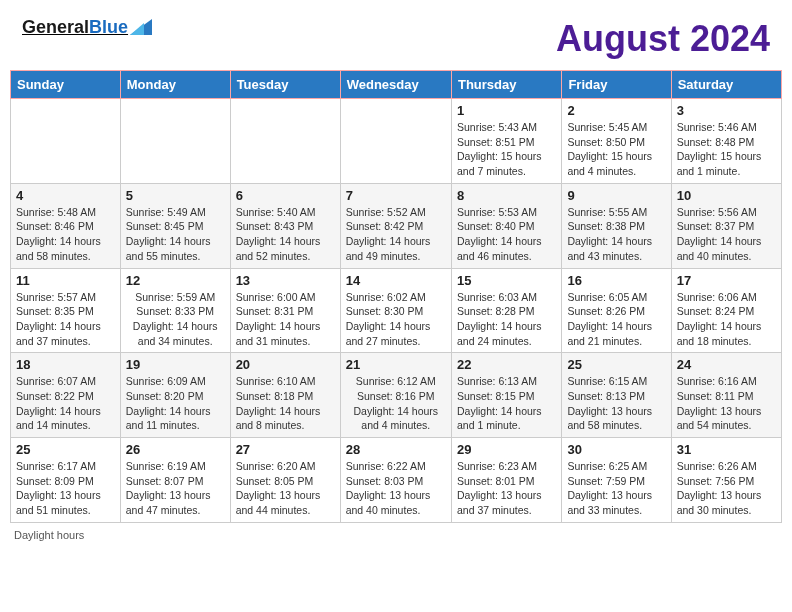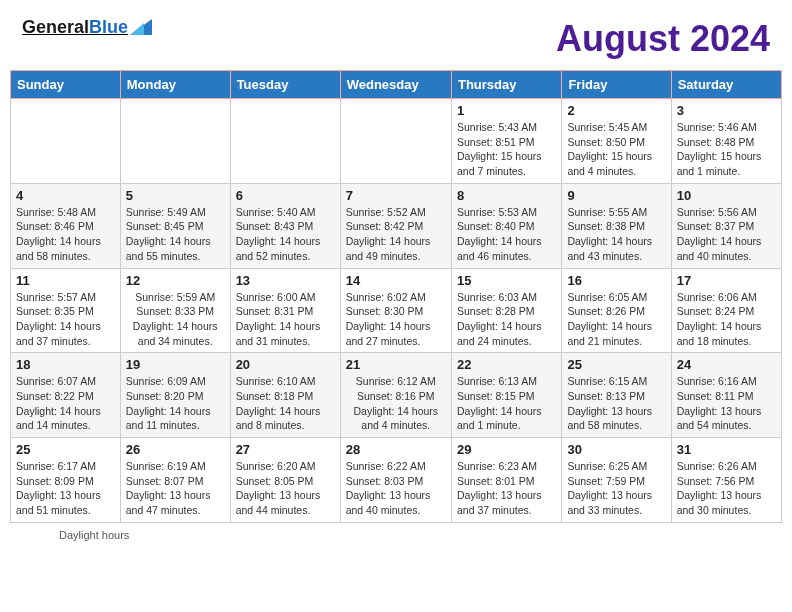--- a/index.html
+++ b/index.html
@@ -80,21 +80,20 @@
       line-height: 1.4;
     }
     .empty-cell {
       background: #fff !important;
     }
     .footer-note {
       font-size: 11px;
       color: #555;
       margin-top: 6px;
       padding-left: 4px;
-      margin-left: 45px;
     }
   </style>
 </head>
 <body>
 
 <div class="header">
   <div class="logo">
     <div style="display:flex;align-items:center;text-decoration:underline;">
       <span class="logo-text">
         <span>General</span><span class="logo-blue">Blue</span>

